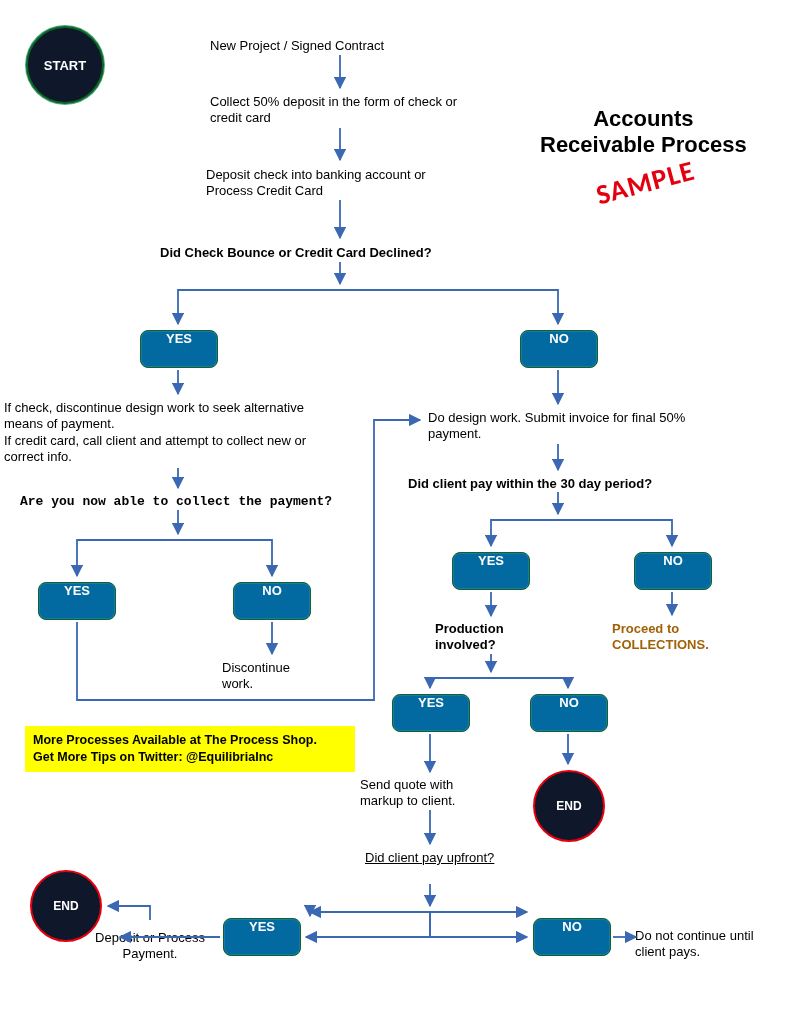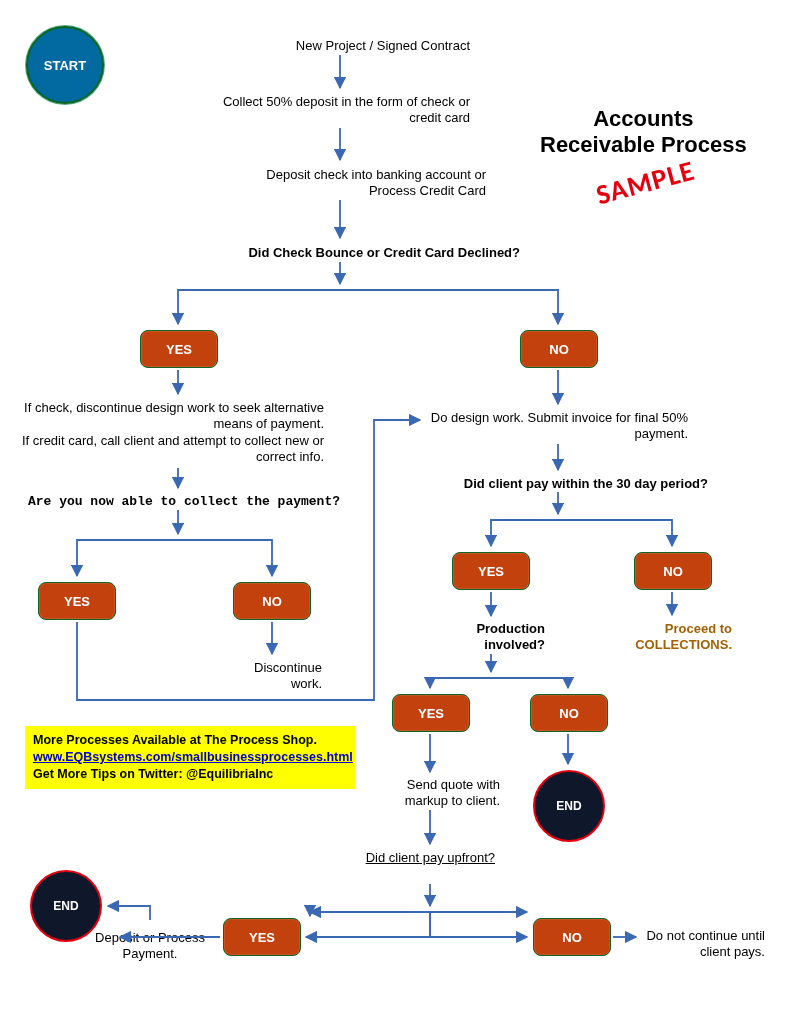--- a/index.html
+++ b/index.html
@@ -16,37 +16,37 @@
   .node-circle {
     position: absolute;
     border-radius: 50%;
     display: flex;
     align-items: center;
     justify-content: center;
     color: #fff;
     font-weight: bold;
     text-align: center;
   }
-  .start-circle { background: #0369a1; border: 2px solid #0b6623; box-shadow: 0 0 0 1px #5a8; }
+  .start-circle { background: #0f172a; border: 2px solid #0b6623; box-shadow: 0 0 0 1px #5a8; }
   .end-circle { background: #0f172a; border: 2px solid #e4000f; }
   .decision-box {
     position: absolute;
-    background: #c2410c;
+    background: #0369a1;
     color: #fff;
     font-weight: bold;
     border-radius: 8px;
     display: flex;
-    align-items: center;
+    align-items: flex-start;
     justify-content: center;
     border: 1px solid #0b6623;
     box-shadow: inset 0 0 0 1px rgba(255,255,255,0.1);
   }
   .text-step {
     position: absolute;
-    text-align: right;
+    text-align: left;
     line-height: 1.25;
     width: 260px;
     left: 50%;
     transform: translateX(-50%);
   }
   .text-bold { font-weight: bold; }
   .text-red { color: #a16207; font-weight: bold; }
   .title-block {
     position: absolute;
     font-weight: bold;
@@ -87,21 +87,21 @@
   <div>Accounts <br>Receivable Process</div>
 </div>
 <div class="sample-stamp" style="top:165px; left:595px;">SAMPLE</div>
 
 <div class="node-circle start-circle" style="top:26px; left:26px; width:78px; height:78px; font-size:13px;">
   <span>START</span>
 </div>
 
 <div class="text-step" style="top:38px; left:340px;">New Project / Signed Contract</div>
 <div class="text-step" style="top:94px; left:340px;">Collect 50% deposit in the form of check or credit card</div>
-<div class="text-step" style="top:167px; left:356px;">Deposit check into banking account or Process Credit Card</div>
+<div class="text-step" style="top:167px; left:336px;">Deposit check into banking account or Process Credit Card</div>
 <div class="text-step text-bold" style="top:245px; left:340px; width:360px;">Did Check Bounce or Credit Card Declined?</div>
 
 <div class="decision-box" style="top:330px; left:140px; width:78px; height:38px;">
     <span>YES</span>
   </div>
 <div class="decision-box" style="top:330px; left:520px; width:78px; height:38px;">
     <span>NO</span>
   </div>
 
 <div class="text-step" style="top:400px; left:164px; width:320px; white-space: pre-line;">If check, discontinue design work to seek alternative means of payment.
@@ -153,21 +153,20 @@
 
 <div class="text-step" style="top:930px; left:150px; width:130px; text-align:center;">Deposit or Process Payment.</div>
 <div class="text-step" style="top:928px; left:700px; width:130px;">Do not continue until client pays.</div>
 
 <div class="node-circle end-circle" style="top:870px; left:30px; width:72px; height:72px; font-size:12px;">
   <span>END</span>
 </div>
 
 <div class="promo-box" style="top:726px; left:25px; width:330px;">
   <div>More Processes Available at The Process Shop.</div>
-  <a href="#" class="promo-link">www.EQBsystems.com/smallbusinessprocesses.html</a>
   <div>Get More Tips on Twitter: @EquilibriaInc</div>
 </div>
 
 <svg class="connectors">
   <defs>
     <marker id="arrow" viewBox="0 0 10 10" refX="9" refY="5" markerWidth="7" markerHeight="7" orient="auto-start-reverse">
       <path d="M 0 0 L 10 5 L 0 10 z" fill="#3a68b3"></path>
     </marker>
   </defs>
   <g stroke="#3a68b3" stroke-width="1.8" fill="none" marker-end="url(#arrow)">

